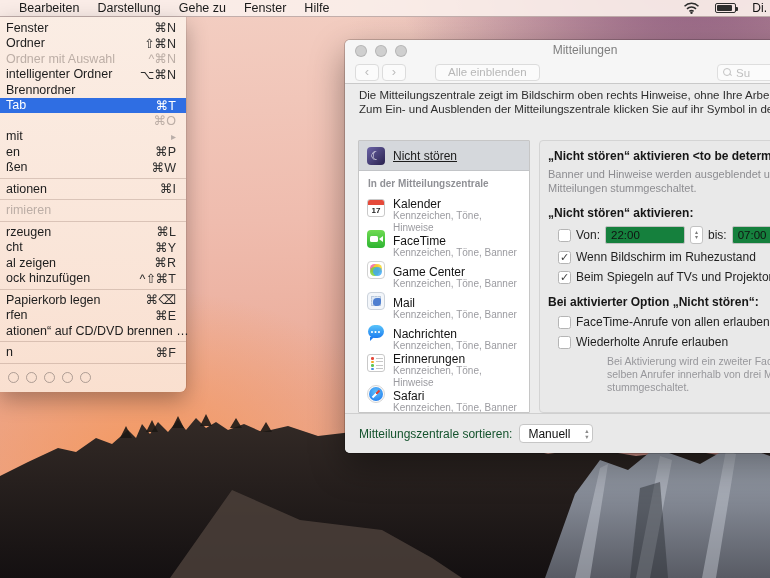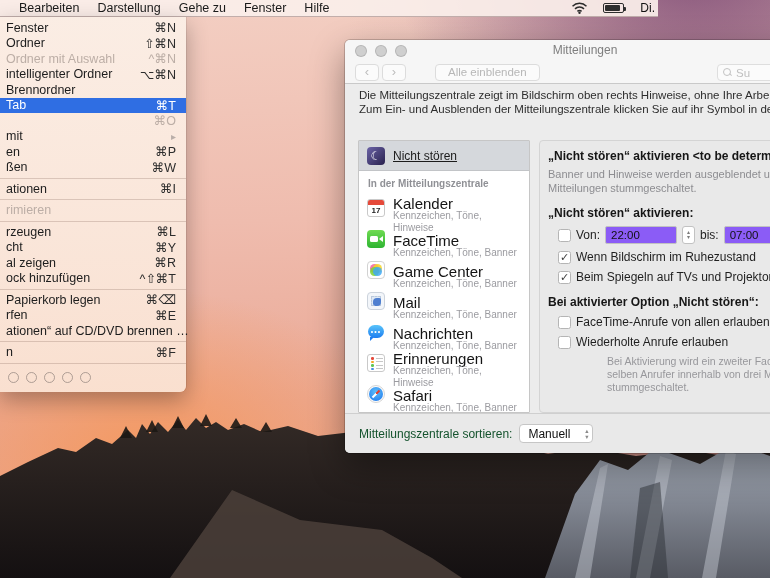--- a/index.html
+++ b/index.html
@@ -12,21 +12,21 @@
       radial-gradient(400px 270px at 150px 465px, rgba(245,152,92,0.95), rgba(245,152,92,0) 65%),
       linear-gradient(90deg, rgba(0,0,0,0) 45%, rgba(140,92,128,0.30) 100%),
       linear-gradient(178deg,#f3cfc3 0%,#efbcae 38%,#eaa996 68%,#e9a084 100%);
   }
 
   
   .mountains { position:absolute; left:0; bottom:0; width:770px; height:180px; z-index:1; }
 
   
   .menubar {
-    position:absolute; left:0; top:0; width:658px; height:17px; z-index:10;
+    position:absolute; left:0; top:0; width:770px; height:17px; z-index:10;
     background:rgba(250,238,233,0.93);
     border-bottom:1px solid rgba(90,60,60,0.35);
     display:flex; align-items:center; font-size:12.5px; color:#1a1a1a;
   }
   .menubar .menus { display:flex; gap:0; padding-left:10px; }
   .menubar .menus span { padding:0 9px; cursor:default; }
   .menubar .right { margin-left:auto; display:flex; align-items:center; gap:16px; padding-right:3px;text-align:right; }
   .daylbl { font-size:12px; color:#111; }
   .wifi { width:15px; height:12px; }
   .batt { position:relative; width:21px; height:10px; border:1px solid #2d2d2d; border-radius:2px; }
@@ -78,21 +78,21 @@
   .intro { position:absolute; left:14px; top:48px; line-height:14px; font-size:11.5px; color:#2d2d2d; white-space:nowrap; }
 
   
   .sidebar { position:absolute; left:13px; top:100px; width:172px; height:273px; background:#fff;
              border:1px solid #c6c6c6; border-radius:1px; overflow:hidden; }
   .dndrow { height:30px; display:flex; align-items:center; gap:8px; padding:0 8px; background:#d5d8dc; border-bottom:1px solid #c2c4c7; }
   .dndrow .name { font-size:12px; color:#1c1c1c;text-decoration:underline; }
   .sectionlbl { padding:7px 0 3px 9px; font-size:10px; font-weight:bold; color:#8f9095; }
   .approw { height:31px; display:flex; align-items:center; gap:8px; padding:0 8px; }
   .approw .txt { display:flex; flex-direction:column; line-height:12px; }
-  .approw .nm { font-size:15px; color:#141414;margin-top:17px; }
+  .approw .nm { font-size:12px; color:#141414;margin-top:17px; }
   .approw .dt { font-size:10px; color:#9b9ba0; }
 
   
   .icn { width:18px; height:18px; border-radius:4px; flex:0 0 18px; position:relative; display:flex; align-items:center; justify-content:center; }
   .i-moon { background:linear-gradient(135deg,#6b63a6,#28214e); color:#fff; font-size:12px; }
   .i-cal { background:#fff; border:1px solid #c9c9c9; border-radius:3px;padding-left:7px; }
   .i-cal::before { content:""; position:absolute; left:0; right:0; top:0; height:5px; background:#e5493a; border-radius:2px 2px 0 0; }
   .i-cal .day { position:absolute; left:0; right:0; top:5px; bottom:0; font-size:8px; font-weight:bold; color:#222; text-align:center; line-height:11px; }
   .i-ft { background:linear-gradient(180deg,#6fdb52,#2eb432); }
   .i-ft::before { content:""; width:8px; height:6px; background:#fff; border-radius:1.5px; position:absolute; left:3px; top:6px; }
@@ -122,21 +122,21 @@
   
   .well { position:absolute; left:194px; top:100px; width:320px; height:273px; background:#e9e9e9;
           border:1px solid #d4d4d4; border-radius:4px; padding:8px 0 0 8px; overflow:visible; }
   .well .head { font-size:12px; font-weight:bold; color:#161616; white-space:nowrap; margin-bottom:5px; }
   .gtxt { font-size:11px; color:#8d8d91; line-height:13.5px; white-space:nowrap; }
   .blbl { font-size:12px; font-weight:bold; color:#161616; white-space:nowrap; margin:11px 0 6px 0; }
   .cbrow { display:flex; align-items:center; gap:5px; margin:0 0 6px 10px; white-space:nowrap; }
   .cb { width:13px; height:13px; background:#fff; border:1px solid #b5b5b5; border-radius:2.5px; flex:0 0 13px; position:relative; }
   .cb.checked::after { content:"✓"; position:absolute; left:1px; top:-1px; font-size:11px; font-weight:bold; color:#3c3c3c; }
   .cbrow .cl { font-size:12px; color:#1f1f1f; }
-  .tfield { width:72px; height:18px; background:#8b5cf6; border:1px solid #c2c2c2; border-radius:2px;
+  .tfield { width:80px; height:18px; background:#15803d; border:1px solid #c2c2c2; border-radius:2px;
             font-size:11.5px; color:#111; line-height:17px; padding-left:5px; }
   .stepper { width:13px; height:18px; background:#fff; border:1px solid #c2c2c2; border-radius:3px;
              display:flex; flex-direction:column; align-items:center; justify-content:center; color:#7c7c7c; font-size:6px; line-height:5px; }
   .note { margin:2px 0 0 59px; font-size:10.5px; color:#989might; }
   .note div { white-space:nowrap; color:#97979b; line-height:13px; }
 
   
   .bbar { position:absolute; left:0; right:0; top:373px; height:40px; border-top:1px solid #cfcfcf;
           background:#e9e9e9; border-radius:0 0 5px 5px; display:flex; align-items:center; padding-left:14px; gap:7px; }
   .bbar .sl { font-size:12px; color:#14532d; }

